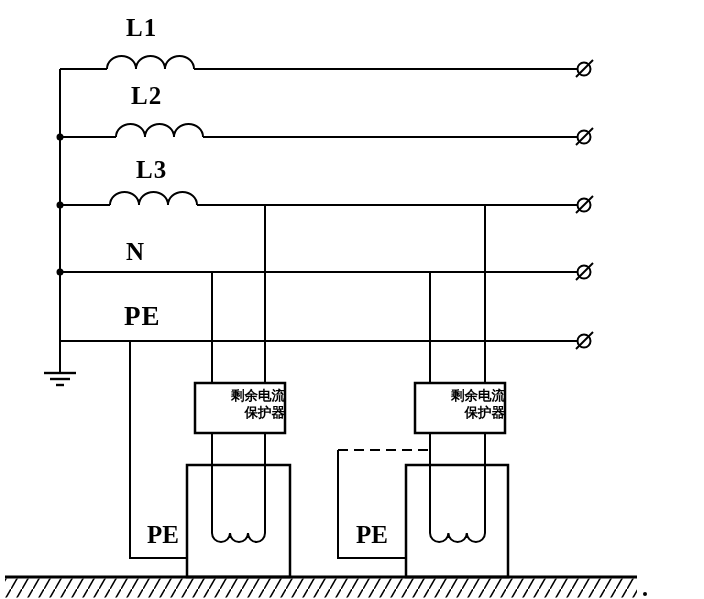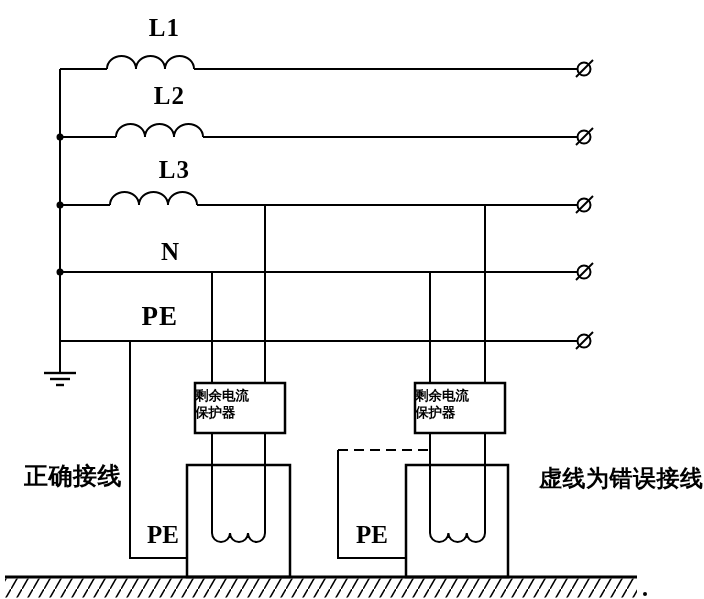--- a/index.html
+++ b/index.html
@@ -2,22 +2,22 @@
 <html><head>
 <meta charset="utf-8">
 <style>
   html,body{margin:0;padding:0;background:#ffffff;}
   .stage{
     position:relative;width:704px;height:599px;background:#ffffff;
     font-family:"Liberation Serif", serif;color:#000;overflow:hidden;
   }
   .stage svg{position:absolute;left:0;top:0;}
   .lbl{position:absolute;color:#000;white-space:nowrap;}
-  .phase{width:54px;text-align:right;font-size:25px;font-weight:bold;letter-spacing:1px;}
-  .prot{width:90px;text-align:left;font-weight:bold;font-size:13.5px;line-height:17px;
+  .phase{width:54px;text-align:left;font-size:25px;font-weight:bold;letter-spacing:1px;}
+  .prot{width:90px;text-align:right;font-weight:bold;font-size:13.5px;line-height:17px;
         font-family:"Liberation Serif", serif;}
   .pe-load{width:46px;text-align:center;font-size:25px;font-weight:bold;}
   .caption{font-weight:bold;font-family:"Liberation Serif", serif;}
 </style>
 </head>
 <body>
 
 <div class="stage">
 
   <svg width="704" height="599" viewBox="0 0 704 599">
@@ -135,16 +135,14 @@
     <div>保护器</div>
   </div>
   <div class="lbl prot" style="left:415px;top:387px;">
     <div>剩余电流</div>
     <div>保护器</div>
   </div>
 
   <div class="lbl pe-load" style="left:140px;top:521px;">PE</div>
   <div class="lbl pe-load" style="left:349px;top:521px;">PE</div>
 
-  <div class="lbl caption" style="left:24px;top:460px;font-size:24px;letter-spacing:0.5px;">正确接线</div>
-  <div class="lbl caption" style="left:539px;top:463px;font-size:23px;letter-spacing:0.5px;">虚线为错误接线</div>
 
 </div>
 
 </body></html>

